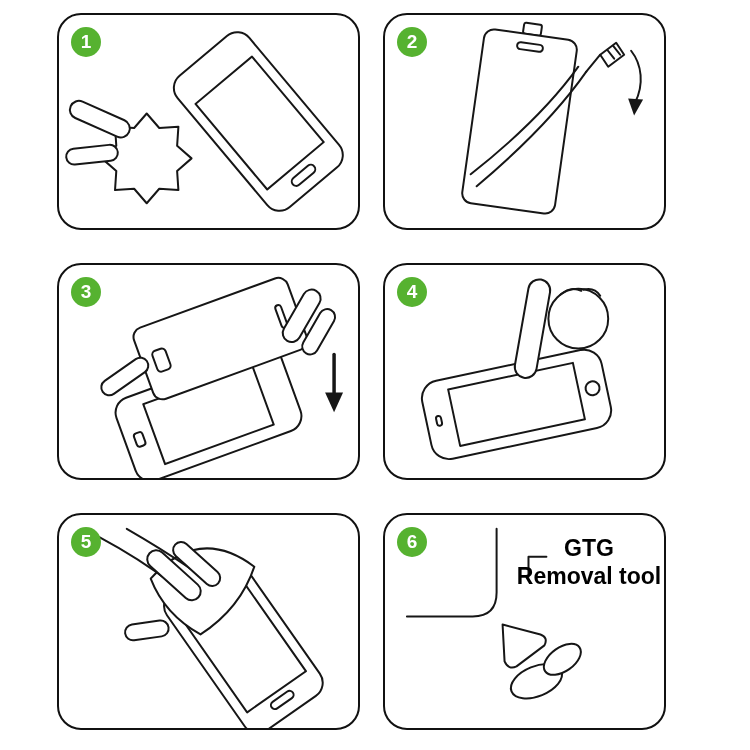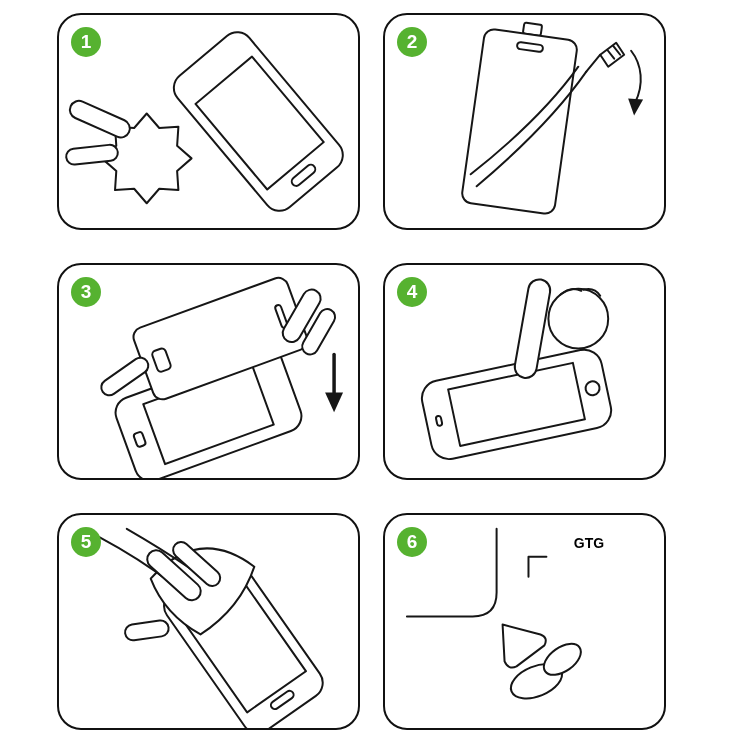--- a/index.html
+++ b/index.html
@@ -14,21 +14,21 @@
   #p6{left:383px;top:513px;width:283px;height:217px;}
   .illu{position:absolute;left:0;top:0;width:100%;height:100%;}
   .badge{position:absolute;left:12px;top:12px;width:30px;height:30px;border-radius:50%;
          background:var(--badge,#56b230);color:#ffffff;font-size:19px;font-weight:bold;
          display:flex;align-items:center;justify-content:center;z-index:3;}
   .ln{stroke:#161616;stroke-width:2;fill:none;stroke-linecap:round;stroke-linejoin:round;}
   .fl{stroke:#161616;stroke-width:2;fill:#ffffff;stroke-linecap:round;stroke-linejoin:round;}
   .solid{fill:#161616;stroke:none;}
   .thick{stroke:#161616;stroke-width:3.5;fill:none;stroke-linecap:round;}
   .tool-label{position:absolute;right:0;top:20px;width:150px;text-align:center;color:#000;
-              font-weight:bold;font-size:14px;line-height:1.2;z-index:3;}
+              font-weight:bold;font-size:23px;line-height:1.2;z-index:3;}
 </style>
 </head>
 <body>
 
 <div class="sheet">
 
   <div class="panel" id="p1">
     <div class="badge">1</div>
     <svg class="illu" viewBox="0 0 300 210">
       <g transform="translate(200,105) rotate(-40)">
@@ -134,16 +134,17 @@
       <path class="ln" d="M22,100 H88 Q112,100 112,76 V12"></path>
       <path class="ln" d="M162,40 H144 V60"></path>
       <g>
         <ellipse class="fl" cx="152" cy="165" rx="27" ry="15" transform="rotate(-22 152 165)"></ellipse>
         <ellipse class="fl" cx="178" cy="143" rx="21" ry="12" transform="rotate(-35 178 143)"></ellipse>
       </g>
       <path class="fl" d="M118,108 L156,118 Q164,121 160,129 L132,150 Q124,154 120,145 Z"></path>
     </svg>
     <div class="tool-label">
       <div>GTG</div>
+      <div>Removal tool</div>
     </div>
   </div>
 
 </div>
 
 </body></html>

